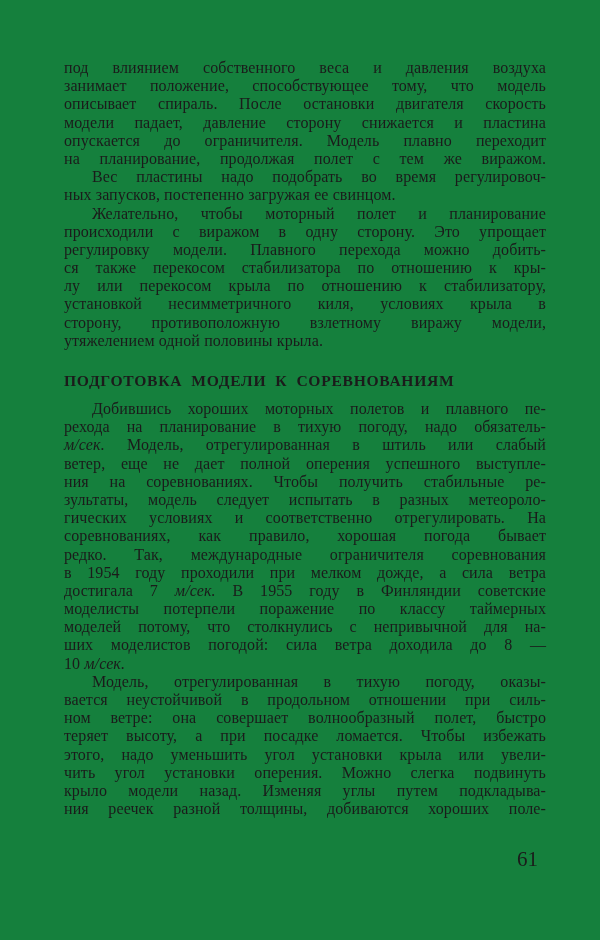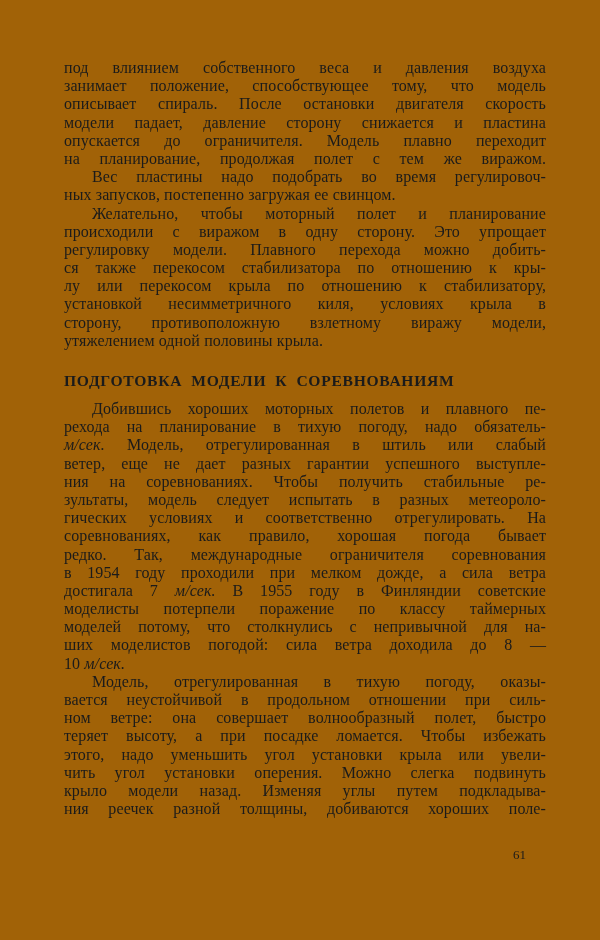--- a/index.html
+++ b/index.html
@@ -6,21 +6,21 @@
     margin: 0;
     padding: 0;
     width: 600px;
     height: 940px;
     background: #fdfdfc;
     overflow: hidden;
   }
   .page {
     position: absolute;
     inset: 0;
-    background: #a16207;
+    background: #15803d;
     font-family: "Liberation Serif", "DejaVu Serif", serif;
     color: #1b1b1b;
   }
   .text-block {
     position: absolute;
     left: 64px;
     top: 59px;
     width: 482px;
   }
   .ln {
@@ -46,27 +46,27 @@
   .heading {
     font-size: 15.6px;
     line-height: 20px;
     font-weight: bold;
     letter-spacing: 0.7px;
     word-spacing: 4.5px;
     margin: 21px 0 9px 0;
   }
   .pagenum {
     position: absolute;
-    left: 52px;
+    left: 64px;
     top: 847px;
     width: 482px;
     text-align: right;
     padding-right: 8px;
     box-sizing: border-box;
-    font-size: 13px;
+    font-size: 21px;
     color: #1b1b1b;
   }
 </style>
 </head>
 <body>
 
 <div class="page">
   <div class="text-block">
 
     <div class="ln">под влиянием собственного веса и давления воздуха</div>
@@ -88,21 +88,21 @@
     <div class="ln">сторону, противоположную взлетному виражу модели,</div>
     <div class="ln last">утяжелением одной половины крыла.</div>
 
     <div class="heading">ПОДГОТОВКА МОДЕЛИ К СОРЕВНОВАНИЯМ</div>
 
     <div class="ln ind">Добившись хороших моторных полетов и плавного пе-</div>
     <div class="ln">рехода на планирование в тихую погоду, надо обязатель-</div>
 
     <div class="ln"><span class="it">м/сек.</span><span> Модель, отрегулированная в штиль или слабый</span></div>
 
-    <div class="ln">ветер, еще не дает разных гарантии успешного выступле-</div>
+    <div class="ln">ветер, еще не дает полной оперения успешного выступле-</div>
     <div class="ln">ния на соревнованиях. Чтобы получить стабильные ре-</div>
     <div class="ln">зультаты, модель следует испытать в разных метеороло-</div>
     <div class="ln">гических условиях и соответственно отрегулировать. На</div>
     <div class="ln">соревнованиях, как правило, хорошая погода бывает</div>
     <div class="ln">редко. Так, международные ограничителя соревнования</div>
     <div class="ln">в 1954 году проходили при мелком дожде, а сила ветра</div>
 
     <div class="ln"><span>достигала 7 </span><span class="it">м/сек.</span><span> В 1955 году в Финляндии советские</span></div>
 
     <div class="ln">моделисты потерпели поражение по классу таймерных</div>

